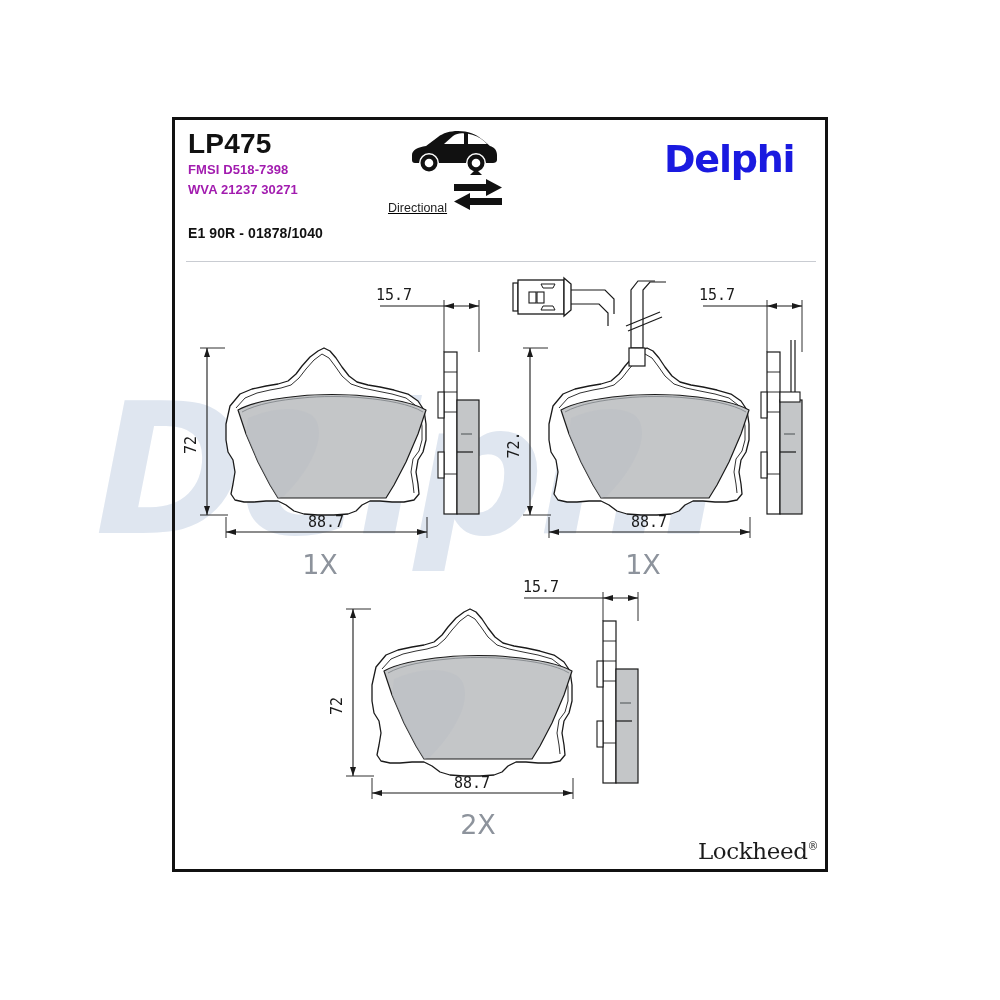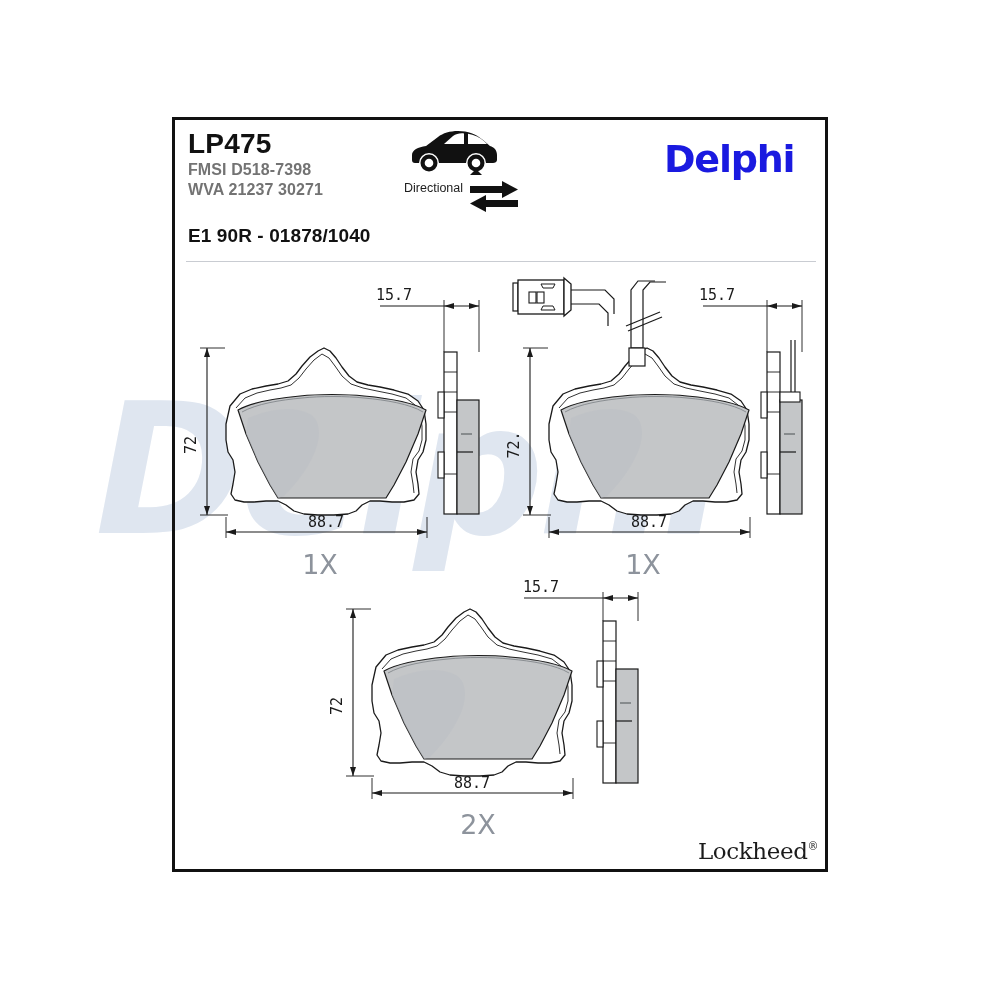--- a/index.html
+++ b/index.html
@@ -51,58 +51,59 @@
   }
   .part-number {
     font-size: 28px;
     font-weight: bold;
     color: #111111;
     letter-spacing: 0.2px;
     line-height: 26px;
     margin: 0 0 3px 0;
   }
   .code-line {
-    font-size: 16px;
-    font-weight: bold;
-    color: #737373;
+    font-size: 13px;
+    font-weight: bold;
+    color: #a21caf;
     line-height: 20px;
     letter-spacing: 0.1px;
     margin: 0;
   }
   .approval-line {
     position: absolute;
     left: 12px;
     top: 104px;
-    font-size: 19px;
+    font-size: 14px;
     font-weight: bold;
     color: #111111;
     letter-spacing: 0.1px;
   }
 
   
   .icon-car-group {
     position: absolute;
     left: 212px;
     top: 4px;
     width: 132px;
     height: 100px;
   }
   .car-icon {
     position: absolute;
     left: 16px;
     top: 0px;
   }
   .directional-row {
     position: absolute;
-    left: 16px;
+    left: 0px;
     top: 56px;
     width: 132px;
     height: 34px;
     display: flex;
-    align-items: flex-start;
+    align-items: flex-end;
+    text-decoration: underline;
   }
   .directional-label {
     font-size: 12.5px;
     color: #1c1c1c;
     margin-right: 5px;
     white-space: nowrap;
   }
 
   
   .icon-weight-group {

